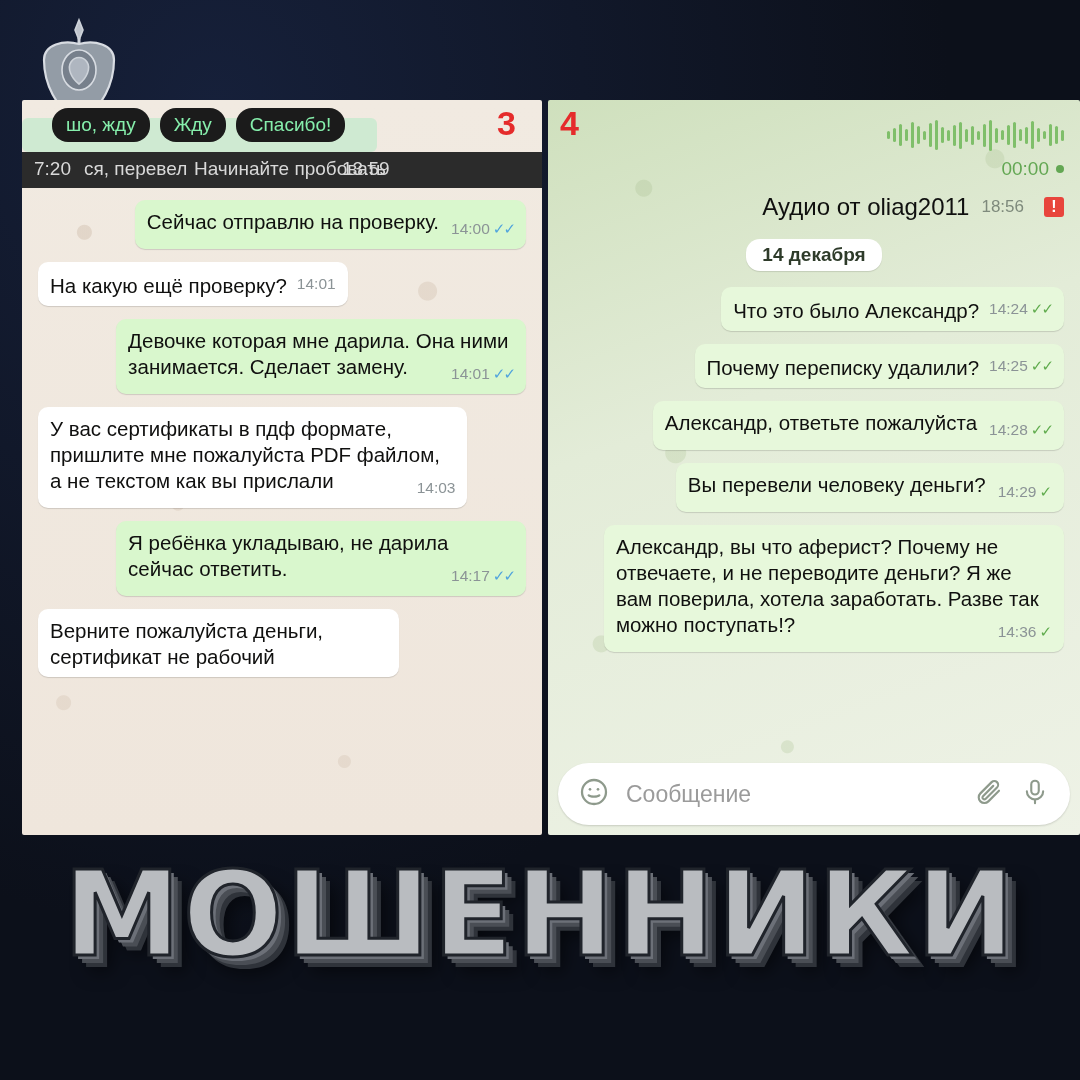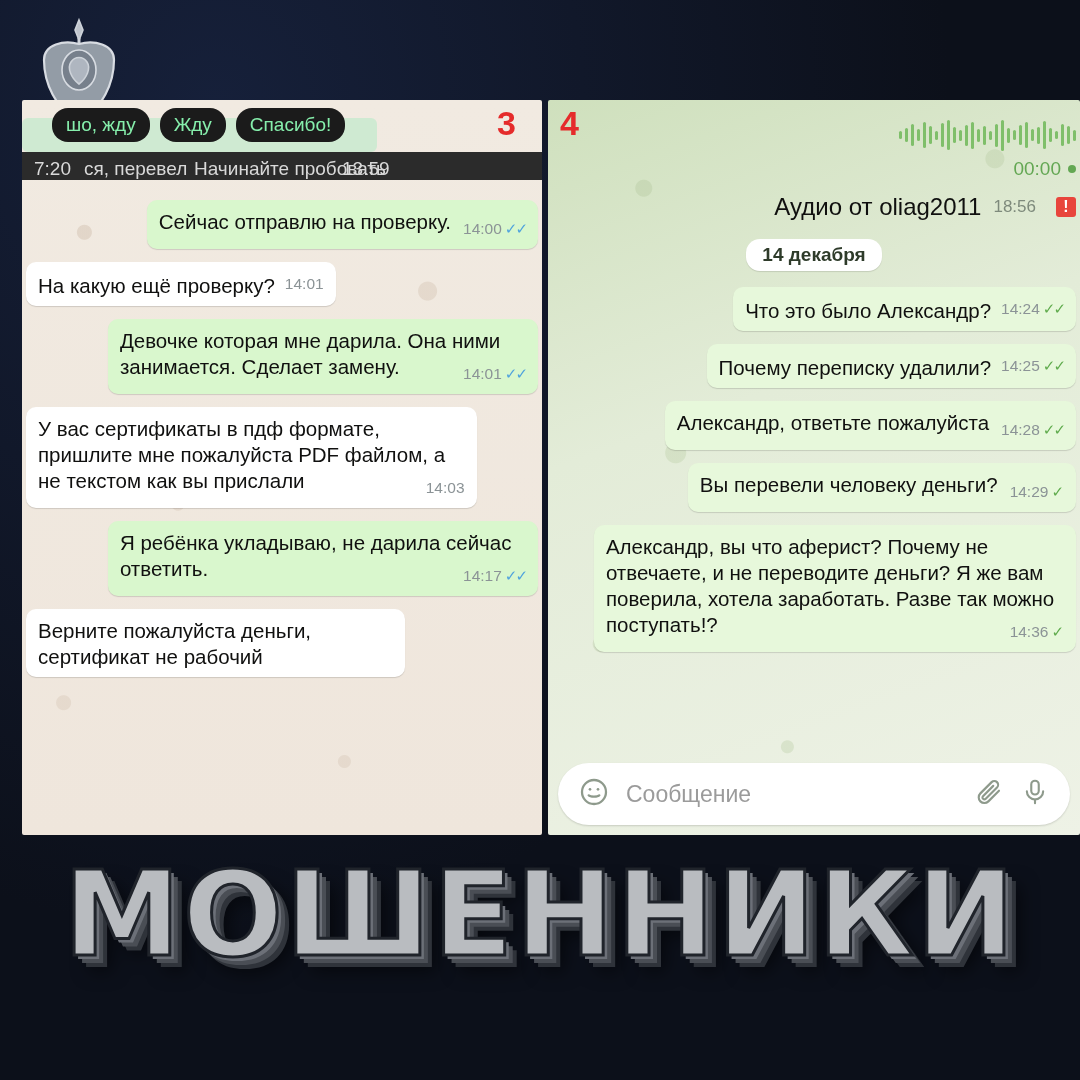--- a/index.html
+++ b/index.html
@@ -57,21 +57,21 @@
   }
 
   .panel-num {
     position: absolute; font-size: 34px; font-weight: bold; color: #e52b2b;
     font-family: "Liberation Sans", sans-serif; z-index: 20;
   }
   #num3 { left: 497px; top: 104px; }
   #num4 { left: 560px; top: 104px; }
 
   
-  .msgs { position: absolute; left: 0; top: 0; width: 100%; padding: 8px 4px; }
+  .msgs { position: absolute; left: 0; top: 0; width: 100%; padding: 8px 16px; }
   .row { display: flex; margin-bottom: 13px; }
   .row.out { justify-content: flex-end; }
   .row.in { justify-content: flex-start; }
 
   .bubble {
     position: relative;
     max-width: 84%;
     border-radius: 10px;
     padding: 9px 12px 7px 12px;
     font-size: 20.5px;
@@ -105,21 +105,21 @@
   .topstrip {
     position: absolute; left: 0; top: 0; width: 100%; height: 88px;
     overflow: hidden;
   }
   .chip-row { position: absolute; display: flex; gap: 10px; }
   .chip {
     background: #1b1b1b; color: #86efac; border-radius: 16px;
     padding: 6px 14px; font-size: 19px; white-space: nowrap;
   }
   .darkbar {
-    position: absolute; left: 0; top: 52px; width: 100%; height: 28px;
+    position: absolute; left: 0; top: 52px; width: 100%; height: 36px;
     background: #2b2b2b;
   }
   .darkbar .t {
     position: absolute; color: #d9d9d9; font-size: 19px; top: 6px;
   }
   .greenbar {
     position: absolute; left: 0; top: 18px; width: 355px; height: 34px;
     background: #cfead2; border-radius: 6px;
   }
 

